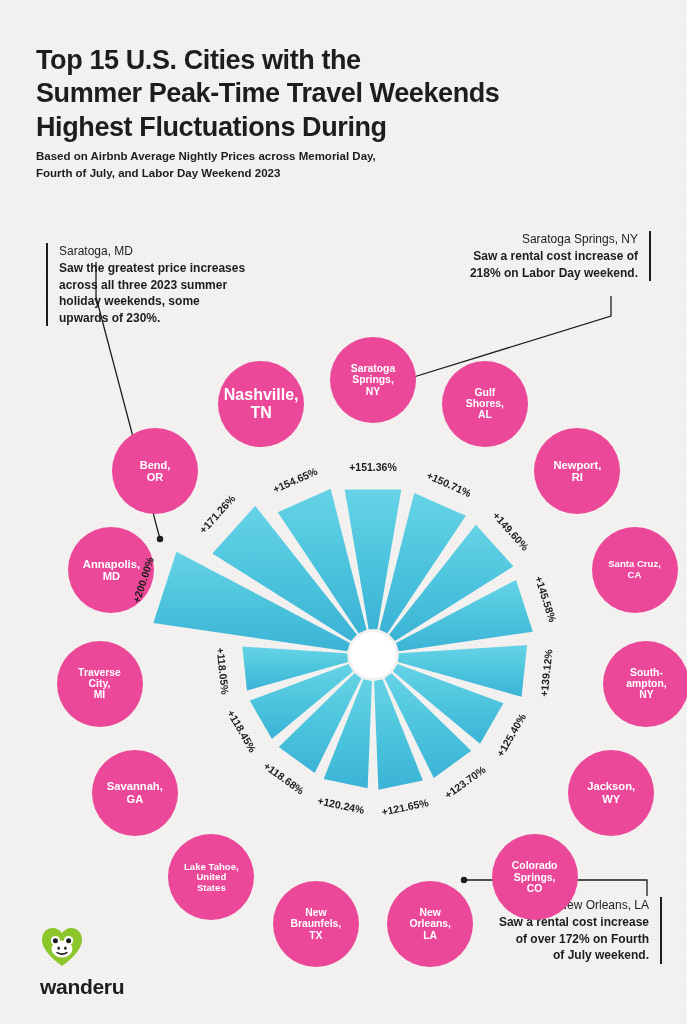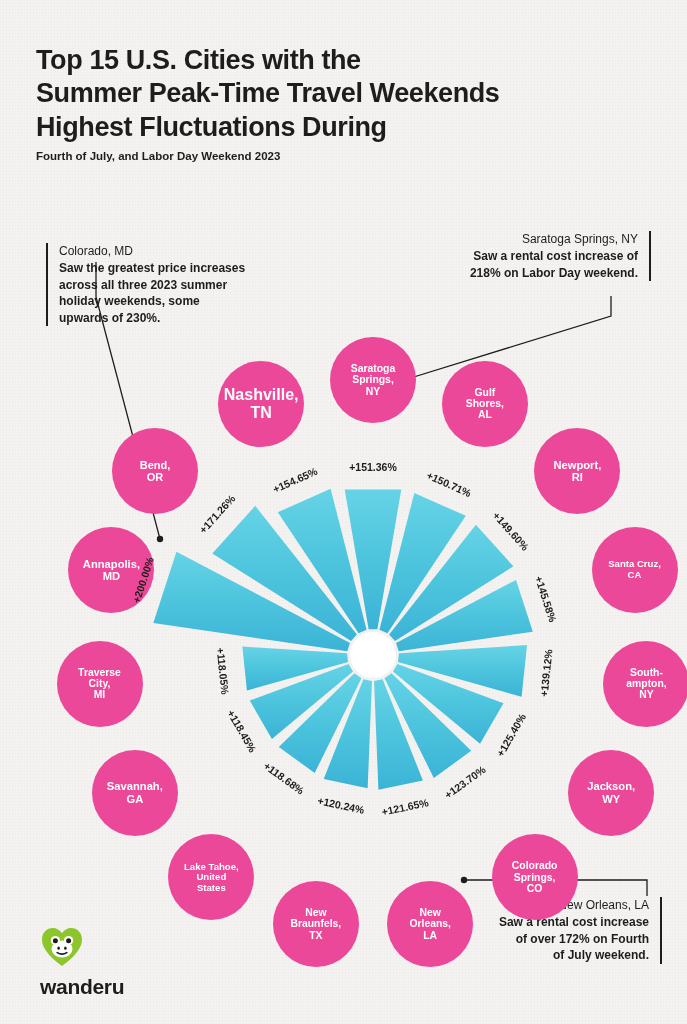--- a/index.html
+++ b/index.html
@@ -76,25 +76,26 @@
 
 <div id="paper-texture"></div>
 
 <div id="headline">
   <span class="h-line">Top 15 U.S. Cities with the</span>
   <span class="h-line">Summer Peak-Time Travel Weekends</span>
   <span class="h-line">Highest Fluctuations During</span>
 </div>
 
 <div id="subhead">
+  <span>Based on Airbnb Average Nightly Prices across Memorial Day,</span>
   <span>Fourth of July, and Labor Day Weekend 2023</span>
 </div>
 
 <div class="annot" id="annot-annapolis">
-  <span class="a-title">Colorado, MD</span>
+  <span class="a-title">Saratoga, MD</span>
   <div class="a-body">
     <span>Saw the greatest price increases</span>
     <span>across all three 2023 summer</span>
     <span>holiday weekends, some</span>
     <span>upwards of 230%.</span>
   </div>
 </div>
 
 <div class="annot" id="annot-saratoga">
   <span class="a-title">Saratoga Springs, NY</span>

